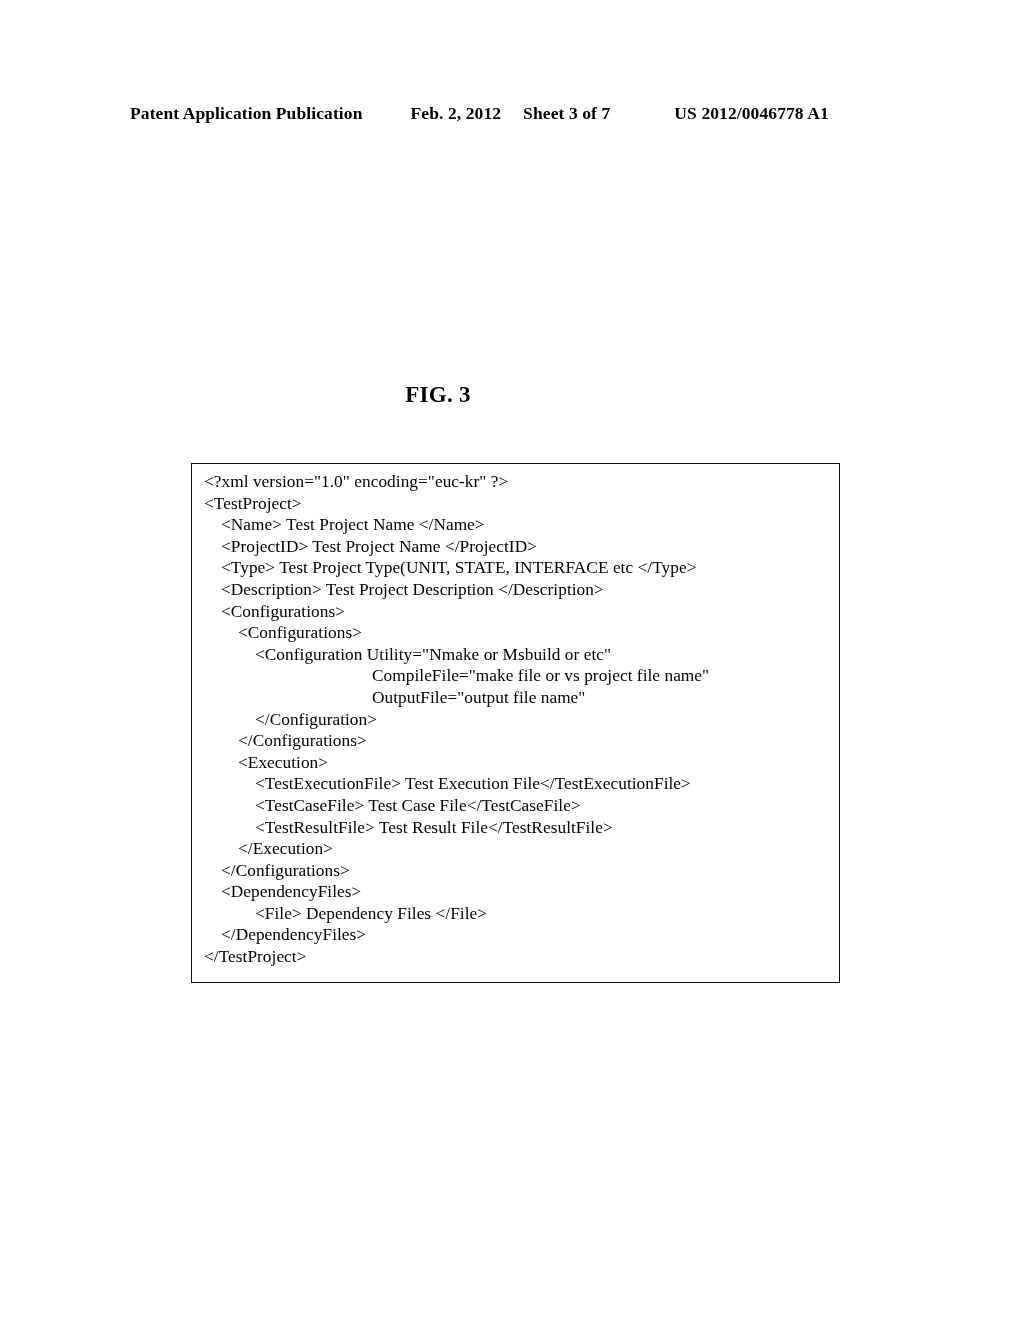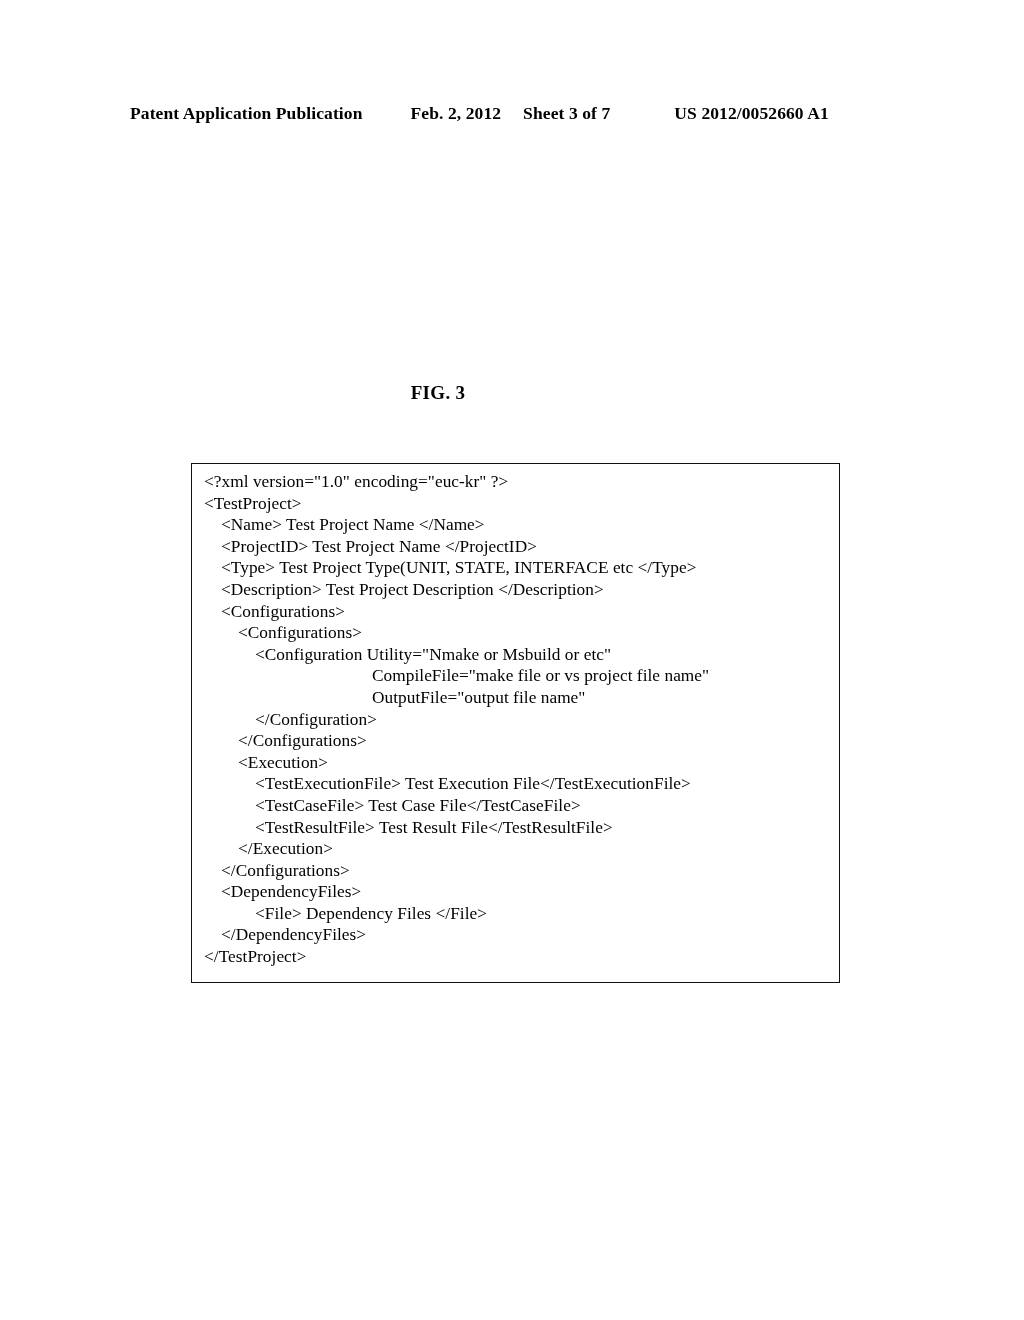--- a/index.html
+++ b/index.html
@@ -36,21 +36,21 @@
   .hdr-docnum   { flex: 0 0 auto; margin-left: 64px; }
 
   
   .fig-label {
     position: absolute;
     left: 0;
     top: 382px;
     width: 876px;
     text-align: center;
     font-weight: bold;
-    font-size: 19px;
+    font-size: 23px;
     letter-spacing: 0.3px;
   }
 
   
   .fig-caption {
     position: absolute;
     left: 191px;
     top: 460px;
     width: 650px;
     text-align: center;
@@ -89,21 +89,21 @@
   .ind-3 { padding-left: 51px; }
   .ind-9 { padding-left: 168px; }
 </style>
 </head>
 <body>
 
 <div class="page-header">
   <span class="hdr-pub">Patent Application Publication</span>
   <span class="hdr-date">Feb. 2, 2012</span>
   <span class="hdr-sheet">Sheet 3 of 7</span>
-  <span class="hdr-docnum">US 2012/0052660 A1</span>
+  <span class="hdr-docnum">US 2012/0046778 A1</span>
 </div>
 
 <div class="fig-label">FIG. 3</div>
 
 <div class="fig-caption">&lt;Test Project XML Form&gt;</div>
 
 <div class="xml-box">
   <div class="xml-listing" id="xml-listing"><span class="xml-line ind-0">&lt;?xml version="1.0" encoding="euc-kr" ?&gt;</span><span class="xml-line ind-0">&lt;TestProject&gt;</span><span class="xml-line ind-1">&lt;Name&gt; Test Project Name &lt;/Name&gt;</span><span class="xml-line ind-1">&lt;ProjectID&gt; Test Project Name &lt;/ProjectID&gt;</span><span class="xml-line ind-1">&lt;Type&gt; Test Project Type(UNIT, STATE, INTERFACE etc &lt;/Type&gt;</span><span class="xml-line ind-1">&lt;Description&gt; Test Project Description &lt;/Description&gt;</span><span class="xml-line ind-1">&lt;Configurations&gt;</span><span class="xml-line ind-2">&lt;Configurations&gt;</span><span class="xml-line ind-3">&lt;Configuration Utility="Nmake or Msbuild or etc"</span><span class="xml-line ind-9">CompileFile="make file or vs project file name"</span><span class="xml-line ind-9">OutputFile="output file name"</span><span class="xml-line ind-3">&lt;/Configuration&gt;</span><span class="xml-line ind-2">&lt;/Configurations&gt;</span><span class="xml-line ind-2">&lt;Execution&gt;</span><span class="xml-line ind-3">&lt;TestExecutionFile&gt; Test Execution File&lt;/TestExecutionFile&gt;</span><span class="xml-line ind-3">&lt;TestCaseFile&gt; Test Case File&lt;/TestCaseFile&gt;</span><span class="xml-line ind-3">&lt;TestResultFile&gt; Test Result File&lt;/TestResultFile&gt;</span><span class="xml-line ind-2">&lt;/Execution&gt;</span><span class="xml-line ind-1">&lt;/Configurations&gt;</span><span class="xml-line ind-1">&lt;DependencyFiles&gt;</span><span class="xml-line ind-3">&lt;File&gt; Dependency Files &lt;/File&gt;</span><span class="xml-line ind-1">&lt;/DependencyFiles&gt;</span><span class="xml-line ind-0">&lt;/TestProject&gt;</span></div>
 </div>
 

